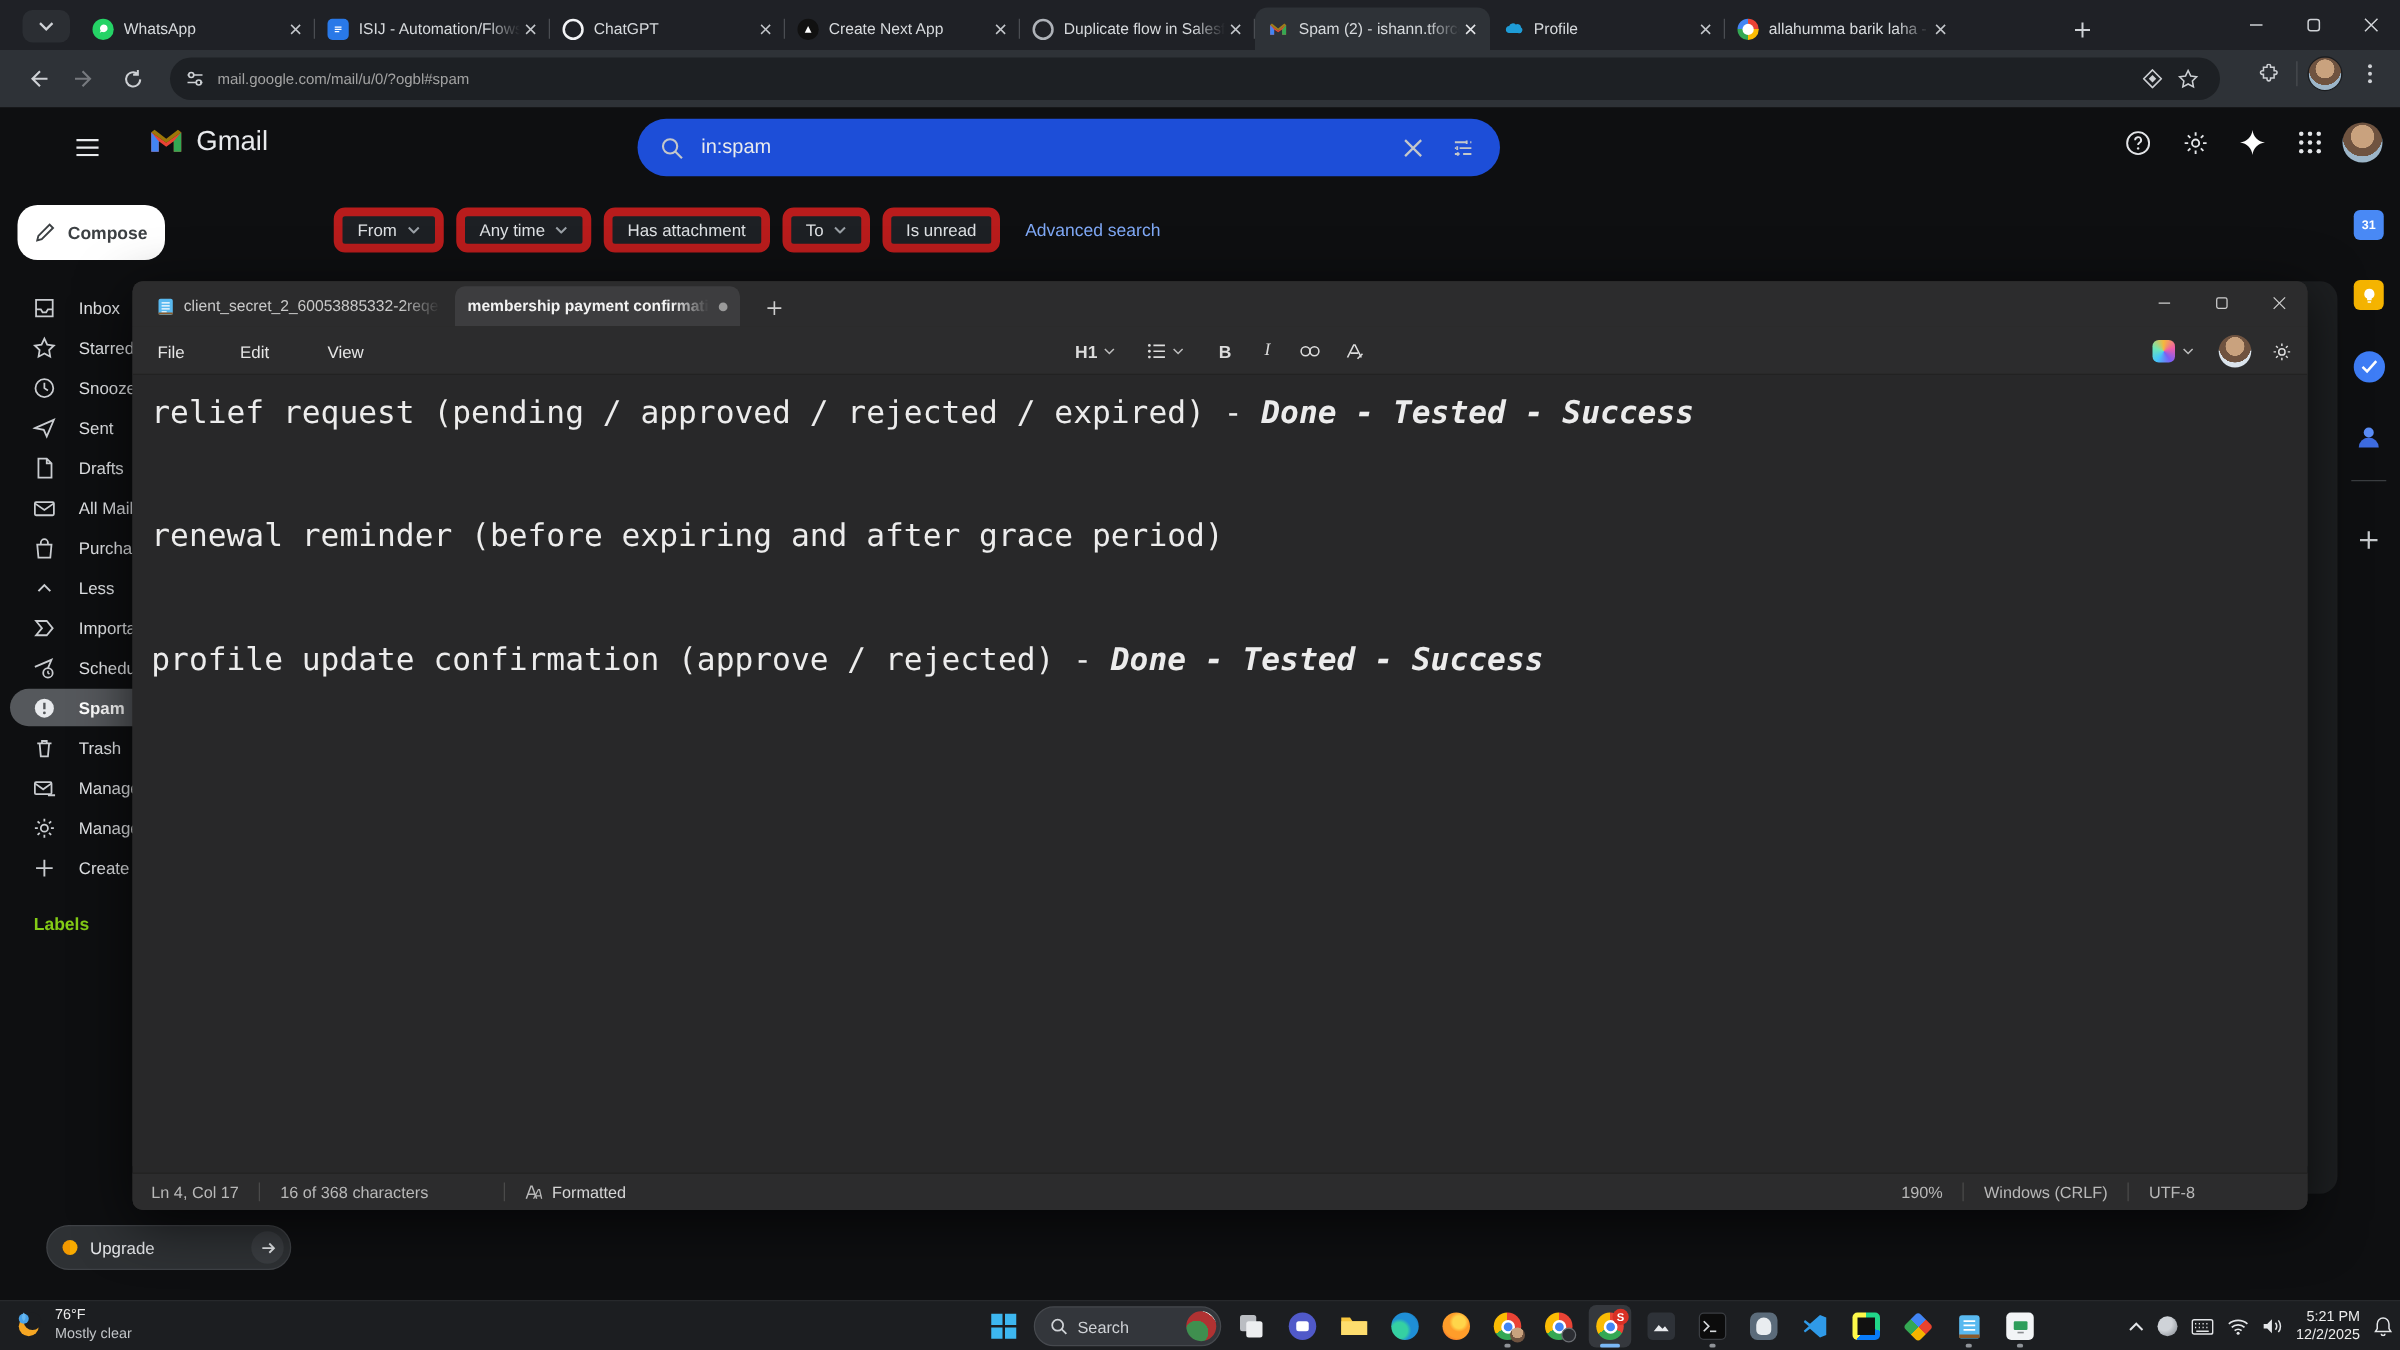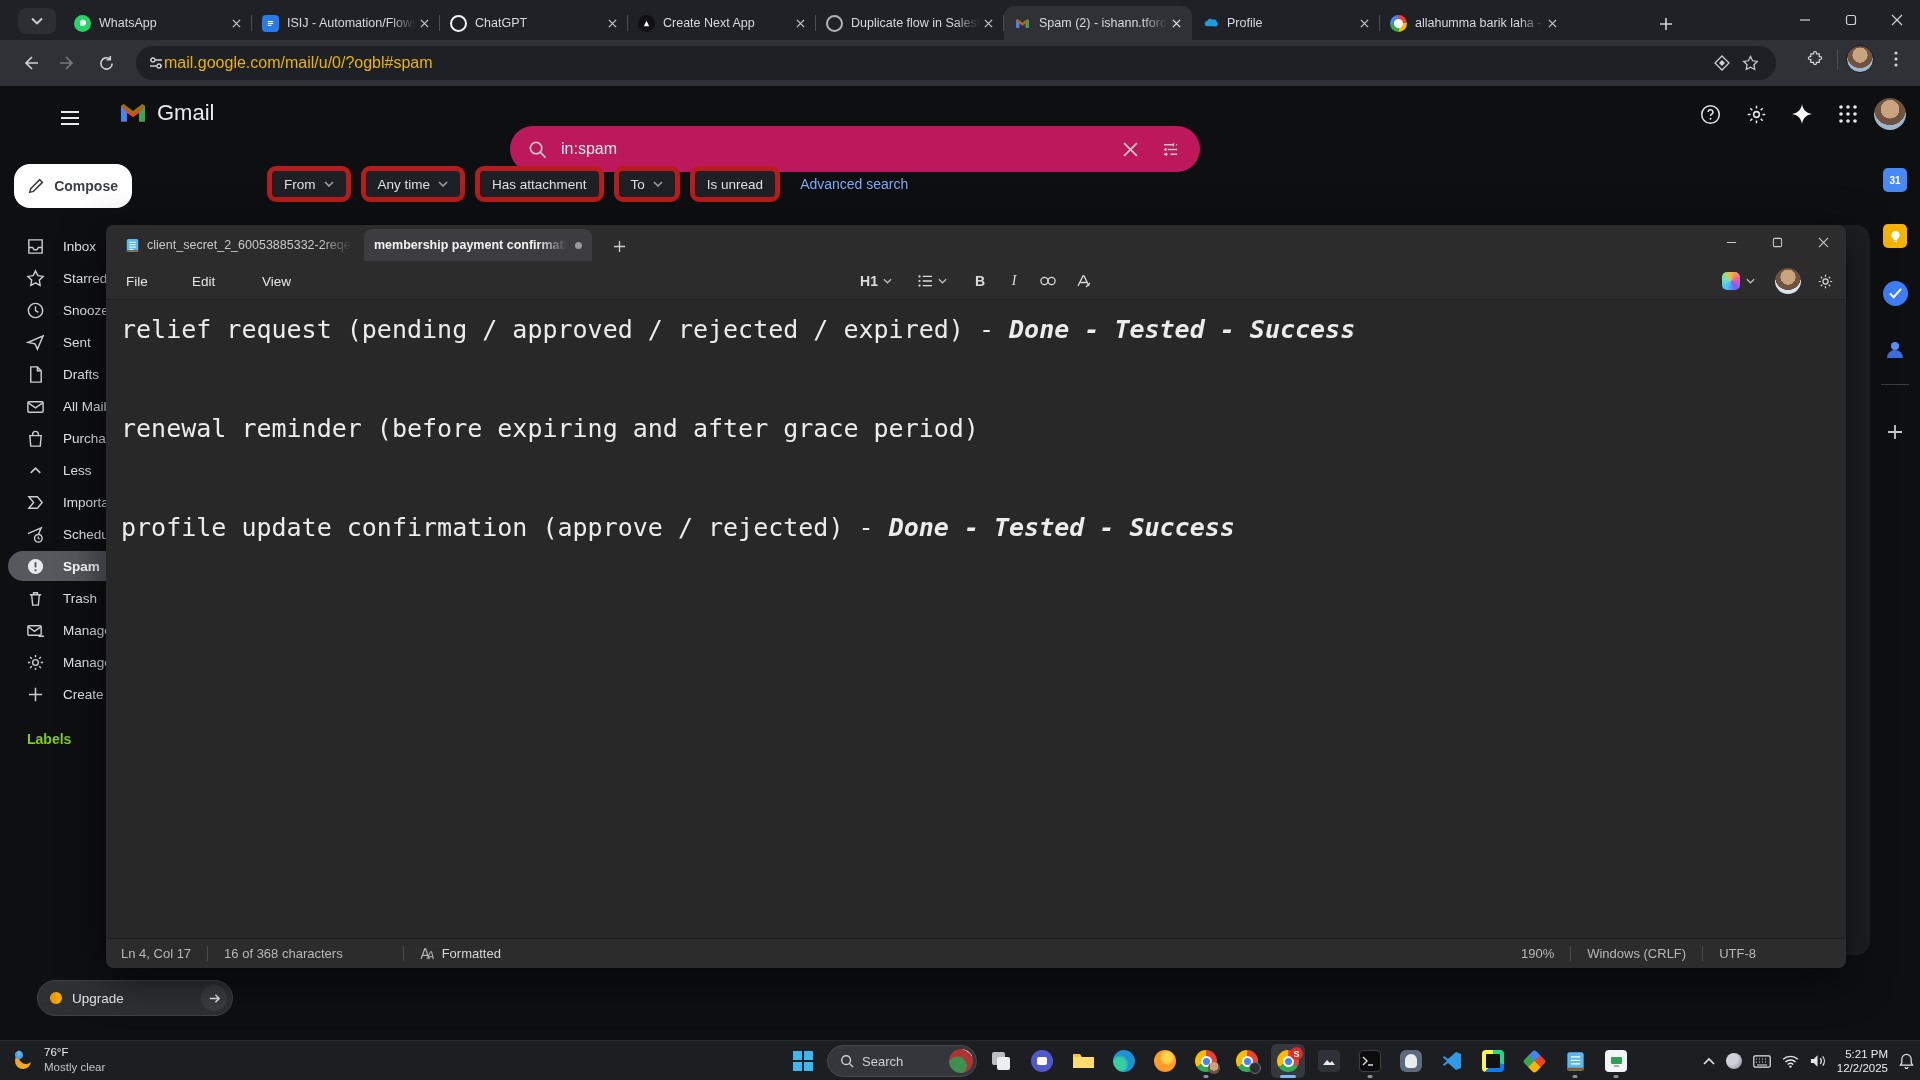--- a/index.html
+++ b/index.html
@@ -18,39 +18,39 @@
   .tab .t-title{flex:1;font-size:12.5px;color:#d7dadd;white-space:nowrap;overflow:hidden;-webkit-mask-image:linear-gradient(90deg,#000 80%,transparent);mask-image:linear-gradient(90deg,#000 80%,transparent);}
   .tab .t-close{width:16px;height:16px;display:flex;align-items:center;justify-content:center;border-radius:50%;}
   .newtab-btn{position:absolute;left:1652px;top:10px;width:28px;height:28px;display:flex;align-items:center;justify-content:center;border-radius:6px;}
   .win-controls{position:absolute;right:0;top:0;height:40px;display:flex;}
   .win-btn{width:46px;height:40px;display:flex;align-items:center;justify-content:center;}
   svg.glyph{display:block;}
 
   .toolbar{position:absolute;left:0;top:40px;width:1920px;height:46px;background:#2e3237;}
   .nav-btn{position:absolute;top:5px;width:36px;height:36px;border-radius:50%;display:flex;align-items:center;justify-content:center;}
   .omnibox{position:absolute;left:136px;top:6px;width:1640px;height:34px;border-radius:17px;background:#1d2024;display:flex;align-items:center;padding:0 12px;}
-  .omni-url{font-size:16px;color:#eab308;flex:1;white-space:nowrap;}
+  .omni-url{font-size:12px;color:#a3a3a3;margin-left:10px;flex:1;white-space:nowrap;}
   .omni-ic{width:28px;height:28px;display:flex;align-items:center;justify-content:center;border-radius:50%;}
   .tb-right{position:absolute;right:10px;top:5px;display:flex;align-items:center;gap:8px;}
   .avatar28{width:28px;height:28px;border-radius:50%;background:radial-gradient(circle at 50% 35%,#c9a27e 0 35%,#6f5340 36% 60%,#9db6c9 61% 100%);border:1px solid #1a1c1f;}
 
   
   .gmail{position:absolute;left:0;top:86px;width:1920px;height:954px;background:#0e0f11;}
   .gm-header{position:absolute;left:0;top:0;width:1920px;height:64px;}
   .hamburger{position:absolute;left:48px;top:10px;width:44px;height:44px;border-radius:50%;display:flex;align-items:center;justify-content:center;}
   .gm-logo{position:absolute;left:118px;top:14px;display:flex;align-items:center;gap:9px;}
   .gm-logo .txt{font-size:22px;color:#e8eaed;}
-  .gm-search{position:absolute;left:510px;top:9px;width:690px;height:46px;border-radius:23px;background:#be185d;display:flex;align-items:center;padding:0 10px 0 18px;margin-top:31px;}
+  .gm-search{position:absolute;left:510px;top:9px;width:690px;height:46px;border-radius:23px;background:#1d4ed8;display:flex;align-items:center;padding:0 10px 0 18px;}
   .gm-search .val{font-size:16px;color:#e8eaed;margin-left:14px;flex:1;}
   .gm-icbtn{width:40px;height:40px;border-radius:50%;display:flex;align-items:center;justify-content:center;}
   .gm-right{position:absolute;right:14px;top:8px;display:flex;align-items:center;gap:6px;}
   .avatar32{width:32px;height:32px;border-radius:50%;background:radial-gradient(circle at 50% 35%,#c9a27e 0 35%,#6f5340 36% 60%,#9db6c9 61% 100%);}
 
   .chips{position:absolute;left:267px;top:80px;display:flex;align-items:center;gap:10px;}
-  .chip{height:36px;border:5px solid #b91c1c;border-radius:9px;background:#1d2024;display:flex;align-items:center;padding:0 12px;gap:8px;font-size:13.5px;color:#dde0e3;}
+  .chip{height:36px;border:7px solid #b91c1c;border-radius:9px;background:#1d2024;display:flex;align-items:center;padding:0 12px;gap:8px;font-size:13.5px;color:#dde0e3;}
   .adv-link{font-size:14px;color:#7fa8f5;margin-left:10px;}
 
   .gm-main-card{position:absolute;left:106px;top:139px;width:1764px;height:730px;background:#1d1f21;border-radius:14px;}
 
   .compose{position:absolute;left:14px;top:78px;width:118px;height:44px;border-radius:16px;background:#fff;display:flex;align-items:center;padding:0 14px;gap:10px;text-align:center;}
   .compose .lbl{font-size:14px;font-weight:700;color:#3c4043;}
   .sb-item{position:absolute;left:8px;width:250px;height:30px;border-radius:15px;display:flex;align-items:center;padding-left:18px;gap:18px;}
   .sb-item .lbl{font-size:13.5px;color:#e2e4e7;white-space:nowrap;}
   .sb-item.sel{background:#55585c;}
   .sb-item.sel .lbl{color:#fff;font-weight:700;}

